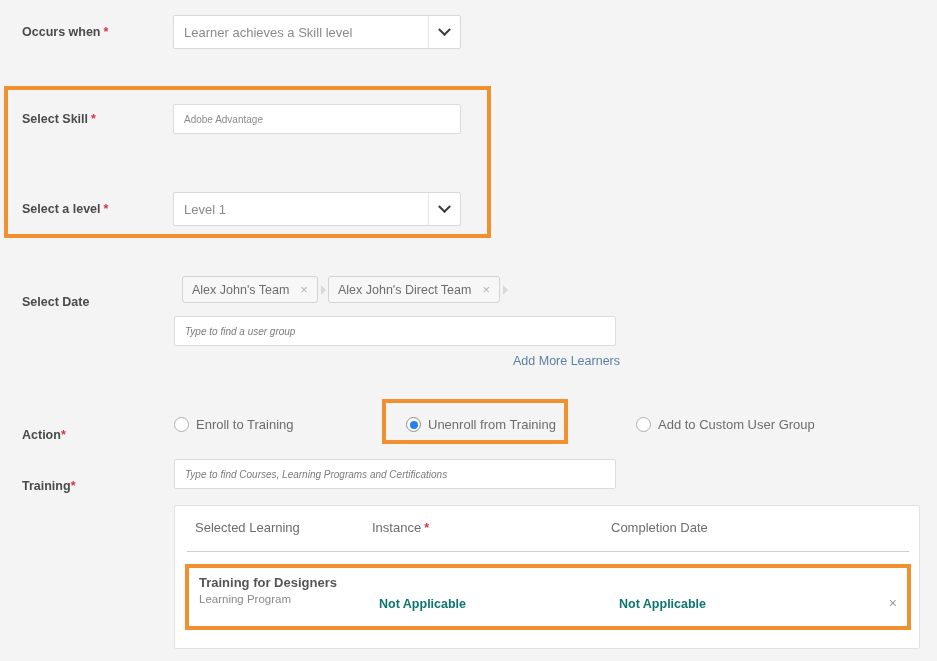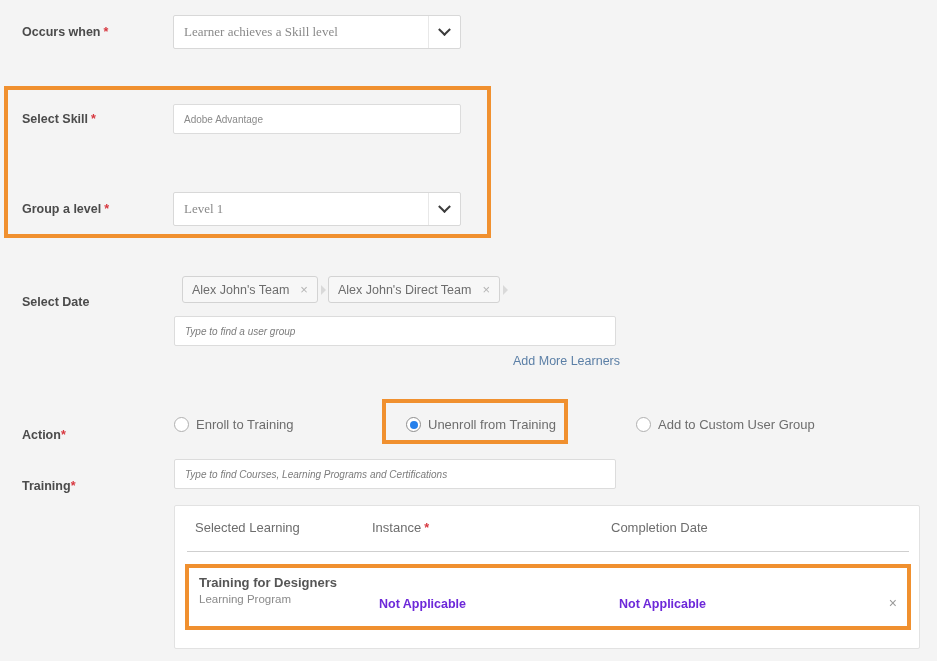--- a/index.html
+++ b/index.html
@@ -50,21 +50,20 @@
     display: flex;
     align-items: center;
   }
   .select-text {
     flex: 1;
     padding: 0 10px;
     color: #8a8a8a;
     font-size: 13px;
     white-space: nowrap;
     overflow: hidden;
-    font-family: Liberation Serif, serif;
   }
   .select-arrow {
     width: 32px;
     height: 100%;
     border-left: 1px solid #e8e8e8;
     display: flex;
     align-items: center;
     justify-content: center;
   }
   .chev {
@@ -218,21 +217,21 @@
     margin-bottom: 3px;
   }
   .cell-sub {
     font-size: 11.5px;
     color: #8a8a8a;
   }
   .cell-na {
     position: absolute;
     font-size: 12.5px;
     font-weight: bold;
-    color: #6d28d9;
+    color: #0f766e;
     top: 29px;
   }
   .cell-na.c2 { left: 190px; }
   .cell-na.c3 { left: 430px; }
   .row-x {
     position: absolute;
     right: 10px;
     top: 27px;
     color: #9a9a9a;
     font-size: 14px;
@@ -260,21 +259,21 @@
   <div class="field-label">
     <span>Select Skill</span><span class="req spaced">*</span>
   </div>
   <div class="text-box" style="width:288px; margin-left:23px;">
     <span>Adobe Advantage</span>
   </div>
 </div>
 
 <div class="form-row" style="left:0; top:187px; width:480px; height:44px;">
   <div class="field-label">
-    <span>Group a level</span><span class="req spaced">*</span>
+    <span>Select a level</span><span class="req spaced">*</span>
   </div>
   <div class="select-box" style="width:288px; margin-left:23px;">
     <div class="select-text">Level 1</div>
     <div class="select-arrow">
         <i class="chev"></i>
       </div>
   </div>
 </div>
 
 <div class="field-label" style="position:absolute; left:0; top:295px;">

